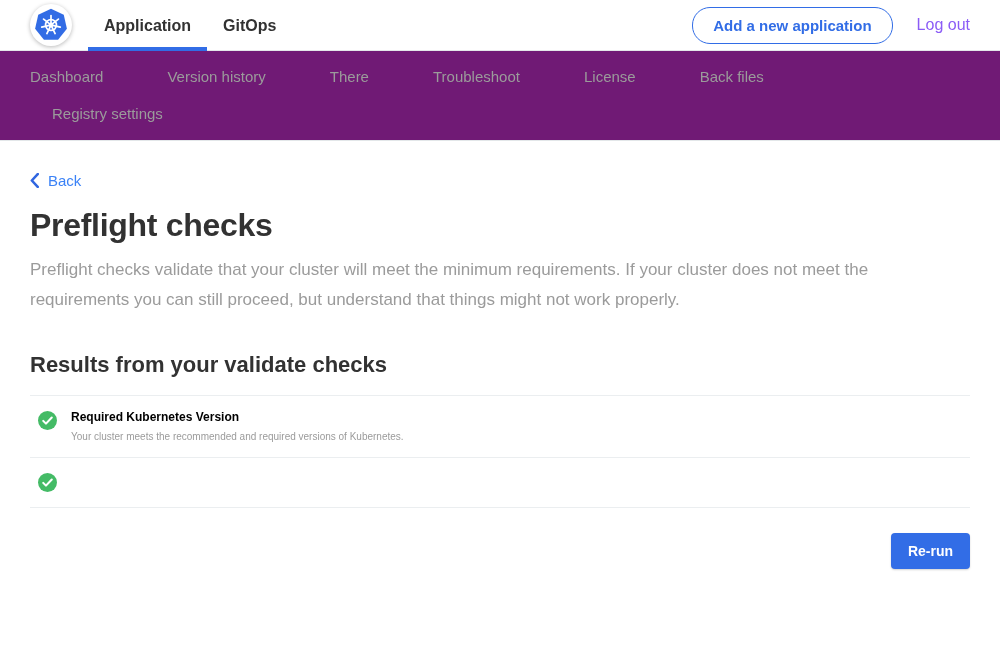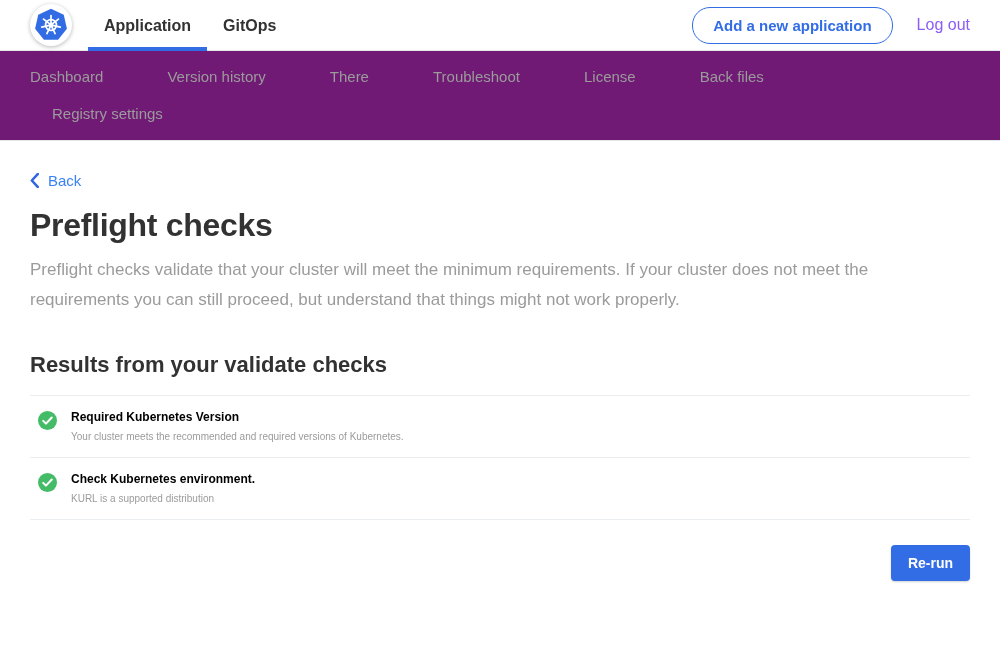--- a/index.html
+++ b/index.html
@@ -221,24 +221,20 @@
         <div class="check-title">Required Kubernetes Version</div>
         <div class="check-msg">Your cluster meets the recommended and required versions of Kubernetes.</div>
       </div>
     </div>
 
     <div class="check-row">
       <svg class="check-icon" viewBox="0 0 20 20">
         <circle cx="10" cy="10" r="10" fill="#44bb66"></circle>
         <path d="M5.5 10.4 L8.4 13.3 L14.5 6.9" stroke="#ffffff" stroke-width="2.2" fill="none" stroke-linecap="round" stroke-linejoin="round"></path>
       </svg>
-      <div class="check-text">
-        <div class="check-title">Check Kubernetes environment.</div>
-        <div class="check-msg">KURL is a supported distribution</div>
-      </div>
     </div>
 
 
   </div>
 
   <div class="actions-row">
     <button class="rerun-btn">Re-run</button>
   </div>
 
 </div>

